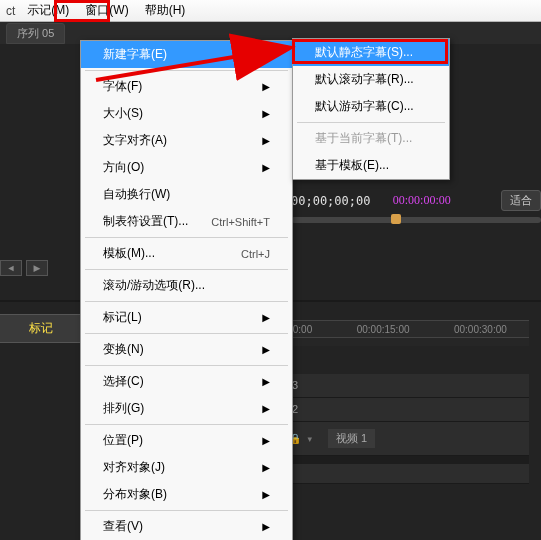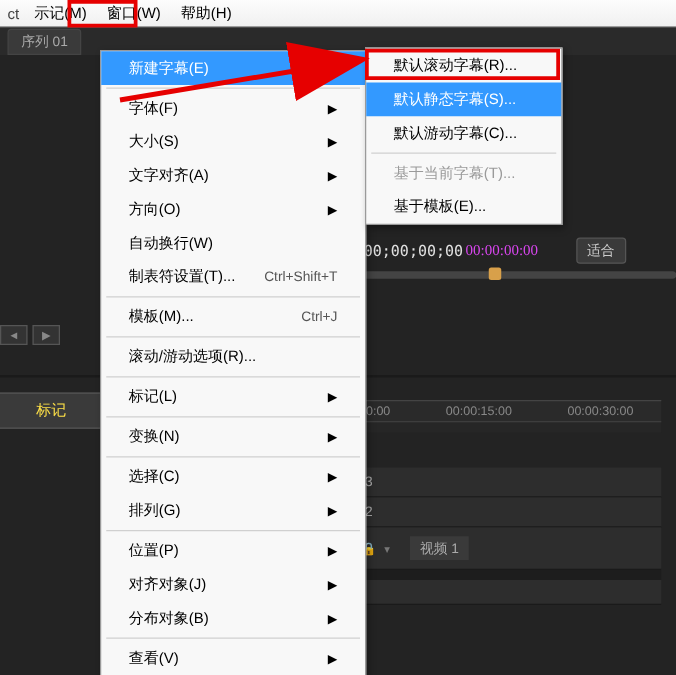--- a/index.html
+++ b/index.html
@@ -112,22 +112,23 @@
     .timeline {
       position: absolute;
       right: 0; top: 190px;
       width: 250px;
       color: #bbb;
       font-size: 10px;
     }
     .tc-row {
       display: flex;
       align-items: center;
-      gap: 2px;
+      gap: 21px;
       margin-bottom: 6px;
+      justify-content: space-between;
     }
     .tc-dark { color: #e0e0e0; font-family: monospace; font-size: 12px; }
     .tc-orange { color: #d946ef; font-family: Liberation Serif, serif; font-size: 12px; }
     .fit-btn {
       background: #3a3a3a;
       border: 1px solid #555;
       padding: 2px 8px;
       color: #ccc;
       border-radius: 3px;
       font-size: 11px;
@@ -239,21 +240,21 @@
 
 <div class="menubar">
   <span class="menubar-item" style="padding-left:4px;padding-right:4px;color:#444;text-align:right;">ct</span>
   <span class="menubar-item">示记(M)</span>
   <span class="menubar-item">窗口(W)</span>
   <span class="menubar-item">帮助(H)</span>
 </div>
 <div class="menubar-red-box"></div>
 
 <div class="seq-bar">
-  <span class="seq-tab">序列 01</span>
+  <span class="seq-tab">序列 05</span>
 </div>
 
 <div class="menu" id="main-menu">
     <div class="menu-item highlight">
       <span>新建字幕(E)</span>
       <span class="submenu-arrow">▶</span>
     </div>
     <div class="menu-sep"></div>
     <div class="menu-item">
       <span>字体(F)</span>
@@ -320,25 +321,25 @@
       <span class="submenu-arrow">▶</span>
     </div>
     <div class="menu-sep"></div>
     <div class="menu-item">
       <span>查看(V)</span>
       <span class="submenu-arrow">▶</span>
     </div>
   </div>
 
 <div class="submenu" id="sub-menu">
-    <div class="menu-item">
-      <span>默认滚动字幕(R)...</span>
-    </div>
     <div class="menu-item highlight">
       <span>默认静态字幕(S)...</span>
+    </div>
+    <div class="menu-item">
+      <span>默认滚动字幕(R)...</span>
     </div>
     <div class="menu-item">
       <span>默认游动字幕(C)...</span>
     </div>
     <div class="menu-sep"></div>
     <div class="menu-item disabled">
       <span>基于当前字幕(T)...</span>
     </div>
     <div class="menu-item">
       <span>基于模板(E)...</span>

